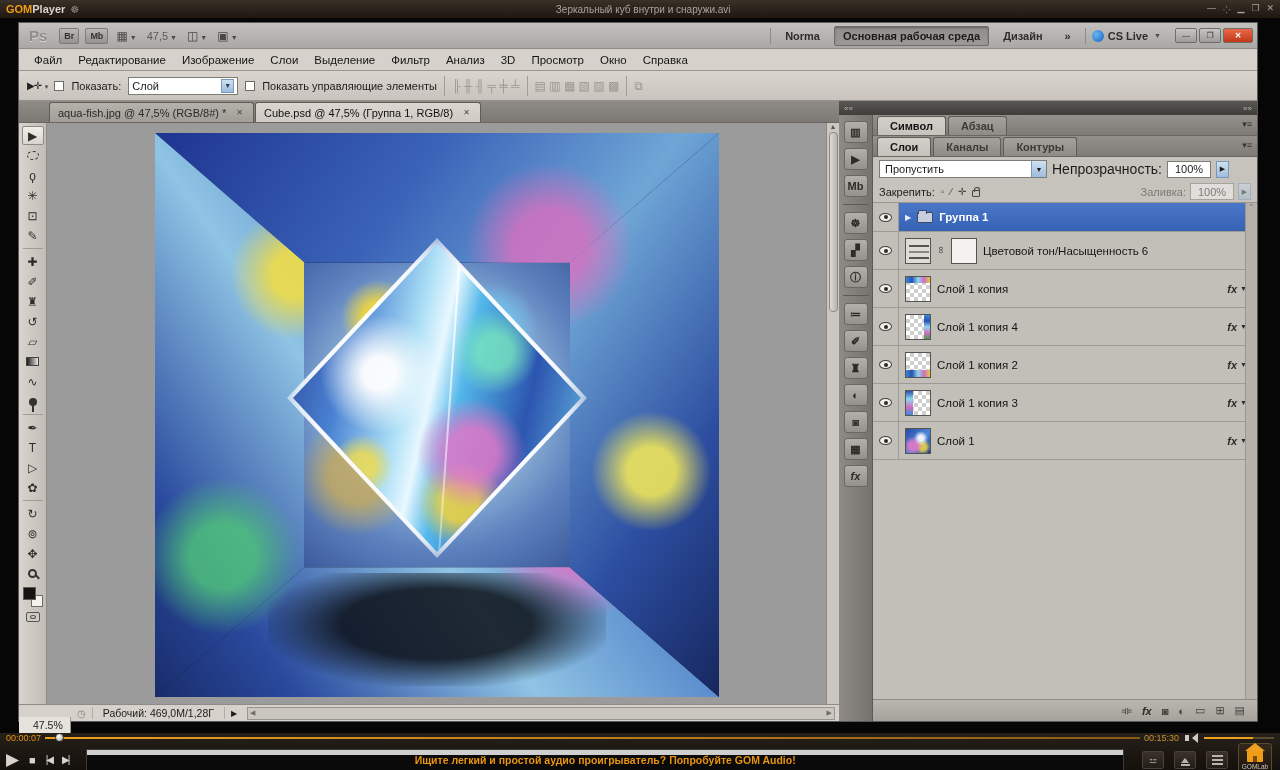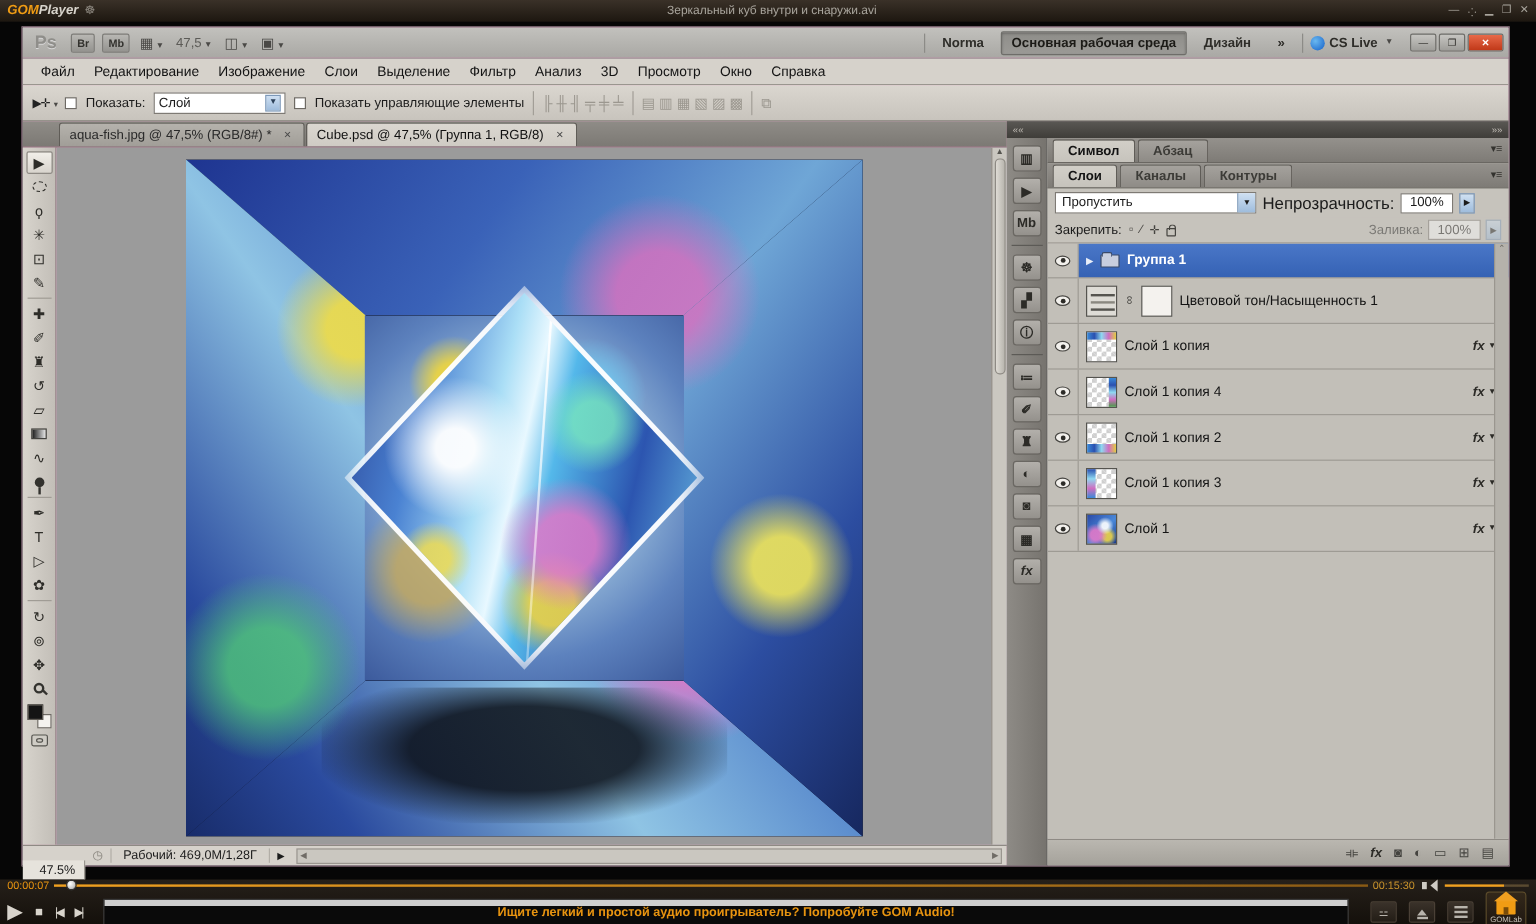--- a/index.html
+++ b/index.html
@@ -4,31 +4,31 @@
 <style>
   * { box-sizing: border-box; margin: 0; padding: 0; }
   html,body { width:1280px; height:770px; overflow:hidden; background:#0c0906;
               font-family:"Liberation Sans", sans-serif; }
   .gom-frame { position:absolute; inset:0; display:flex; flex-direction:column;
                background:linear-gradient(180deg,#2a2119,#17120c); }
 
   
   .gom-titlebar { height:18px; display:flex; align-items:center; padding:0 6px;
                   background:linear-gradient(180deg,#3a3128,#1d1710); color:#b7b2aa; font-size:10px; }
-  .gom-logo { font-weight:bold; font-size:11px; letter-spacing:0;font-style:italic; }
+  .gom-logo { font-weight:bold; font-size:11px; letter-spacing:0; }
   .gom-logo .g1 { color:#f09c14; } .gom-logo .g2 { color:#d8d4cc; }
   .gom-gear { color:#8f8a82; margin-left:5px; font-size:10px; }
   .gom-title { flex:1; text-align:center; color:#a8a49c; font-size:10px; }
   .gom-winbtns { display:flex; gap:7px; color:#a8a49c; font-size:9px; }
   .gom-winbtns span { cursor:default; }
 
   
   .video-area { flex:1; position:relative; background:#060606; }
   .ps-window { position:absolute; left:18px; top:4px; width:1240px; height:700px;
-               display:flex; flex-direction:column; background:#f9a8d4;
+               display:flex; flex-direction:column; background:#fdba74;
                border:1px solid #5a5a5a; font-size:11px; color:#1c1c1c; }
 
   
   .ps-appbar { height:26px; background:linear-gradient(180deg,#c2c1bd,#a9a8a4);
                display:flex; align-items:center; gap:6px; padding:0 4px; border-bottom:1px solid #8c8b87; }
   .ps-logo { color:#8f8e8a; font-weight:bold; font-size:15px; padding:0 6px; text-shadow:0 1px 0 #d8d8d8; }
   .app-btn { background:linear-gradient(180deg,#b8b7b3,#94938f); border:1px solid #7c7b77; border-radius:2px;
              font-size:9px; font-weight:bold; color:#33322e; padding:2px 4px; }
   .app-ico { color:#4a4946; font-size:12px; padding:0 2px; }
   .caret { font-size:7px; color:#4a4946; margin-left:2px; }
@@ -526,21 +526,21 @@
                   </span>
                 </div>
                 <div class="layer-row">
                   <span class="eye-cell">
                       <span class="eye"></span>
                     </span>
                   <span class="row-main">
                     <span class="adj-thumb"></span>
                     <span class="clip-link">∞</span>
                     <span class="mask-thumb"></span>
-                    <span class="layer-name">Цветовой тон/Насыщенность 1</span>
+                    <span class="layer-name">Цветовой тон/Насыщенность 6</span>
                   </span>
                 </div>
                 <div class="layer-row">
                   <span class="eye-cell">
                       <span class="eye"></span>
                     </span>
                   <span class="row-main edge-top">
                     <span class="thumb checker">
                         <span class="strip-grad"></span>
                       </span>

